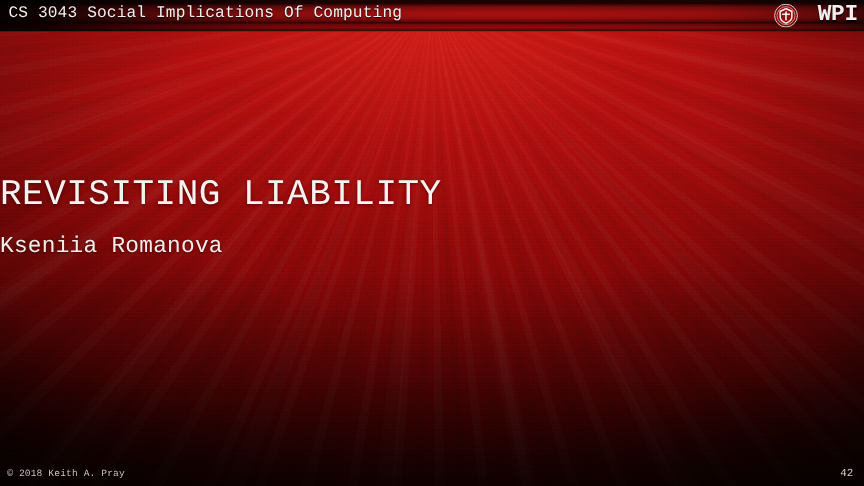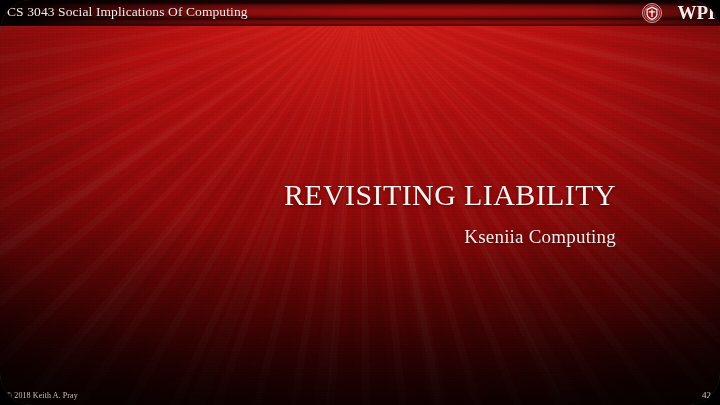--- a/index.html
+++ b/index.html
@@ -6,22 +6,21 @@
     margin: 0;
     padding: 0;
     background: #000;
   }
   .slide {
     position: relative;
     width: 720px;
     height: 405px;
     overflow: hidden;
     background: #0f766e;
-    font-family: Liberation Serif, serif;
-    border-radius: 32px;
+    font-family: Liberation Mono, monospace;
     -webkit-font-smoothing: antialiased;
   }
 
   
   .bg-base {
     position: absolute;
     inset: 0;
     background: radial-gradient(ellipse 150% 120% at 52% -14%,
                 #c61414 0%, #bd1111 18%, #a80d0d 38%,
                 #8c0808 58%, #670404 76%, #430101 90%, #2c0000 100%);
@@ -151,23 +150,23 @@
     font-weight: bold;
     color: #f2eeee;
     letter-spacing: -0.2px;
     text-shadow: 0 1px 1px rgba(0,0,0,0.8);
   }
 
   
   .title-block {
     position: absolute;
     left: 0;
-    top: 176px;
+    top: 144px;
     width: 616px;
-    text-align: right;
+    text-align: left;
     z-index: 4;
   }
   .slide-title {
     font-size: 30px;
     line-height: 38px;
     color: #f7f2f0;
     letter-spacing: 0.4px;
     text-shadow: 0 1px 3px rgba(0,0,0,0.45);
   }
   .slide-subtitle {
@@ -228,19 +227,19 @@
         <path d="M20 10 L28.5 14 L28.5 22 Q28.5 28.2 20 31.4 Q11.5 28.2 11.5 22 L11.5 14 Z" fill="#8f1010"></path>
         <rect x="18.6" y="13" width="2.8" height="15" fill="#ffffff" opacity="0.9"></rect>
         <rect x="13.5" y="16.5" width="13" height="2.6" fill="#ffffff" opacity="0.9"></rect>
       </svg>
       <span class="logo-word">WPI</span>
     </div>
   </div>
 
   <div class="title-block">
     <div class="slide-title">REVISITING LIABILITY</div>
-    <div class="slide-subtitle">Kseniia Computing</div>
+    <div class="slide-subtitle">Kseniia Romanova</div>
   </div>
 
   <div class="footer-copyright">© 2018 Keith A. Pray</div>
   <div class="footer-pagenum">42</div>
 
 </div>
 
 </body></html>

